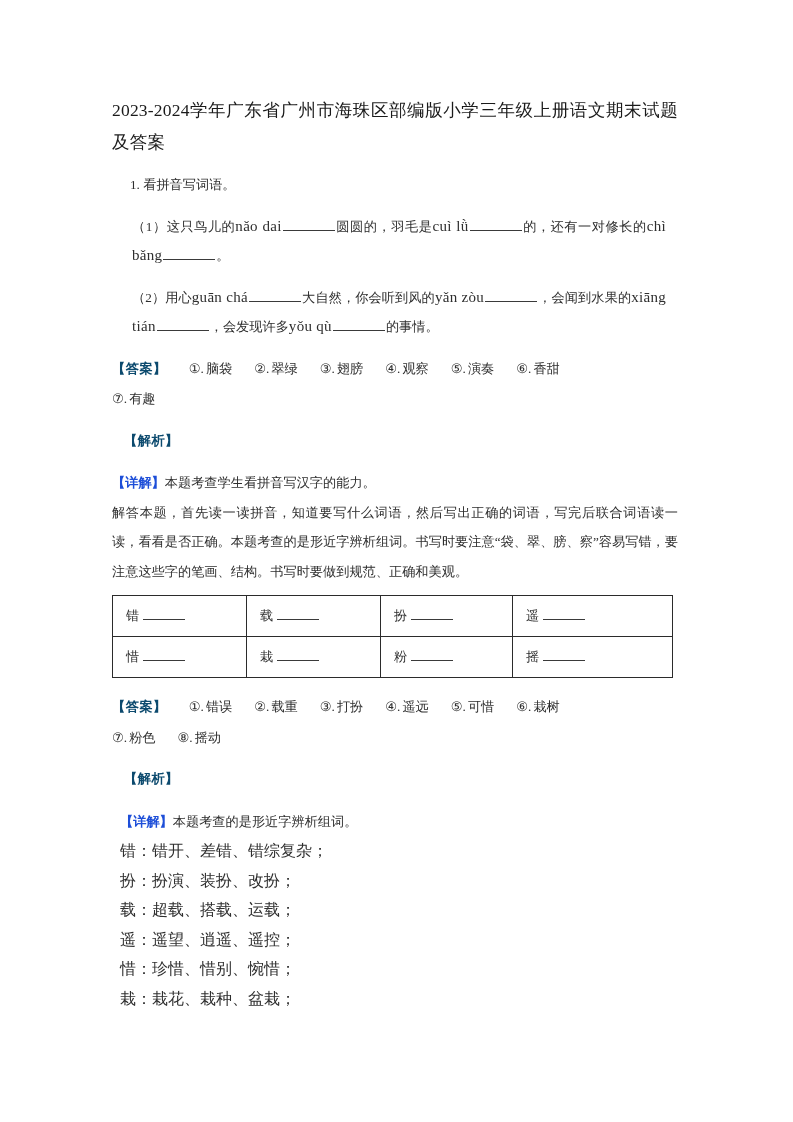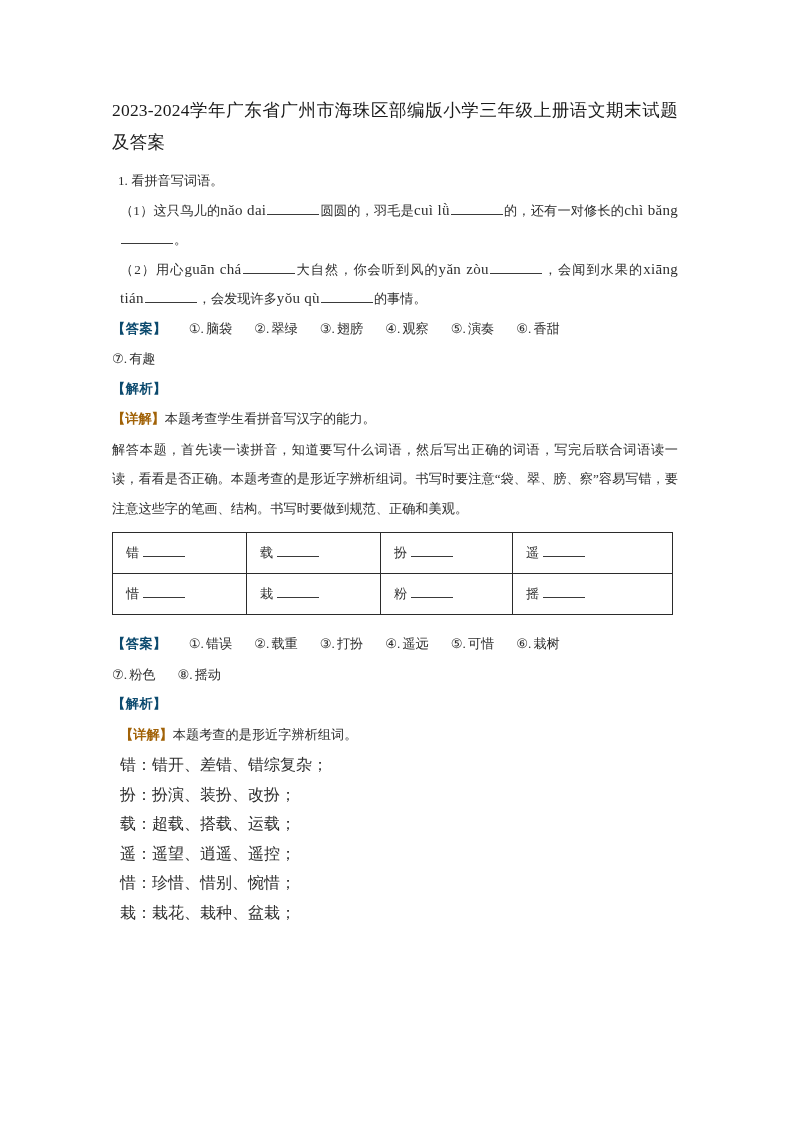--- a/index.html
+++ b/index.html
@@ -38,21 +38,21 @@
     color: #1a1a1a;
     margin: 0 0 8px 0;
     text-align: justify;
   }
 
   
   .line {
     font-size: 13.2px;
     line-height: 29.5px;
     color: #2e2e2e;
-    margin: 0;
+    margin: 12px;
     text-align: justify;
     text-justify: inter-ideograph;
   }
   .indent1 { padding-left: 8px; }
   .q-head { padding-left: 6px; }
   .para {
     font-size: 13.2px;
     line-height: 29.5px;
     color: #2e2e2e;
     margin: 0;
@@ -86,21 +86,21 @@
     color: #2e2e2e;
     margin: 0;
     white-space: nowrap;
   }
   .ans-item {
     display: inline-block;
     margin-left: 22px;
   }
   .ans-item .num { margin-right: 2px; }
   .ans-row2 .ans-item:first-child { margin-left: 0; }
-  .detail-tag { font-weight: 700; color: #a16207; font-family: Liberation Mono, monospace; }
+  .detail-tag { font-weight: 700; color: #1d4ed8; }
 
   
   table.cmp-table {
     border-collapse: collapse;
     width: 560px;
     margin: 9px 0 10px 0;
     table-layout: fixed;
   }
   table.cmp-table td {
     border: 1px solid #2b2b2b;

